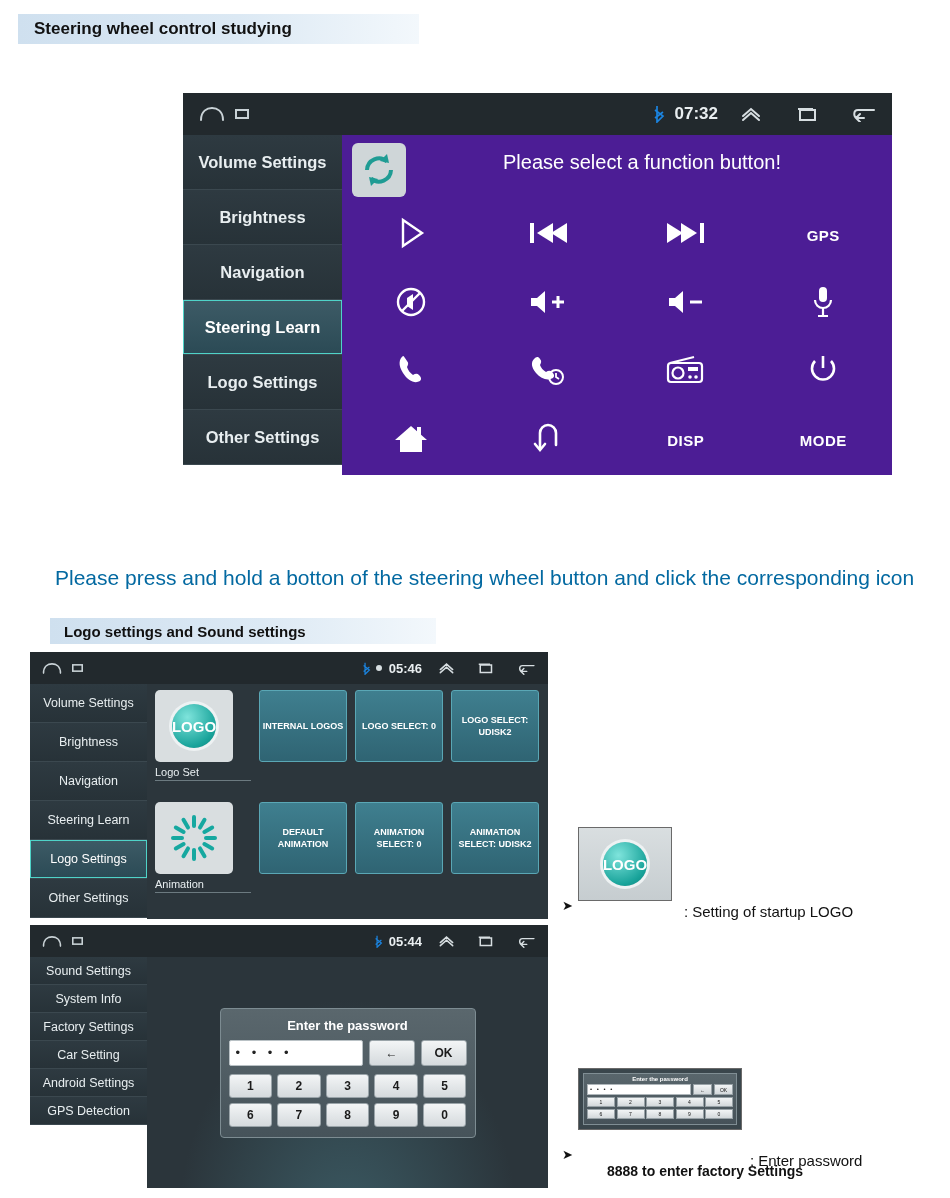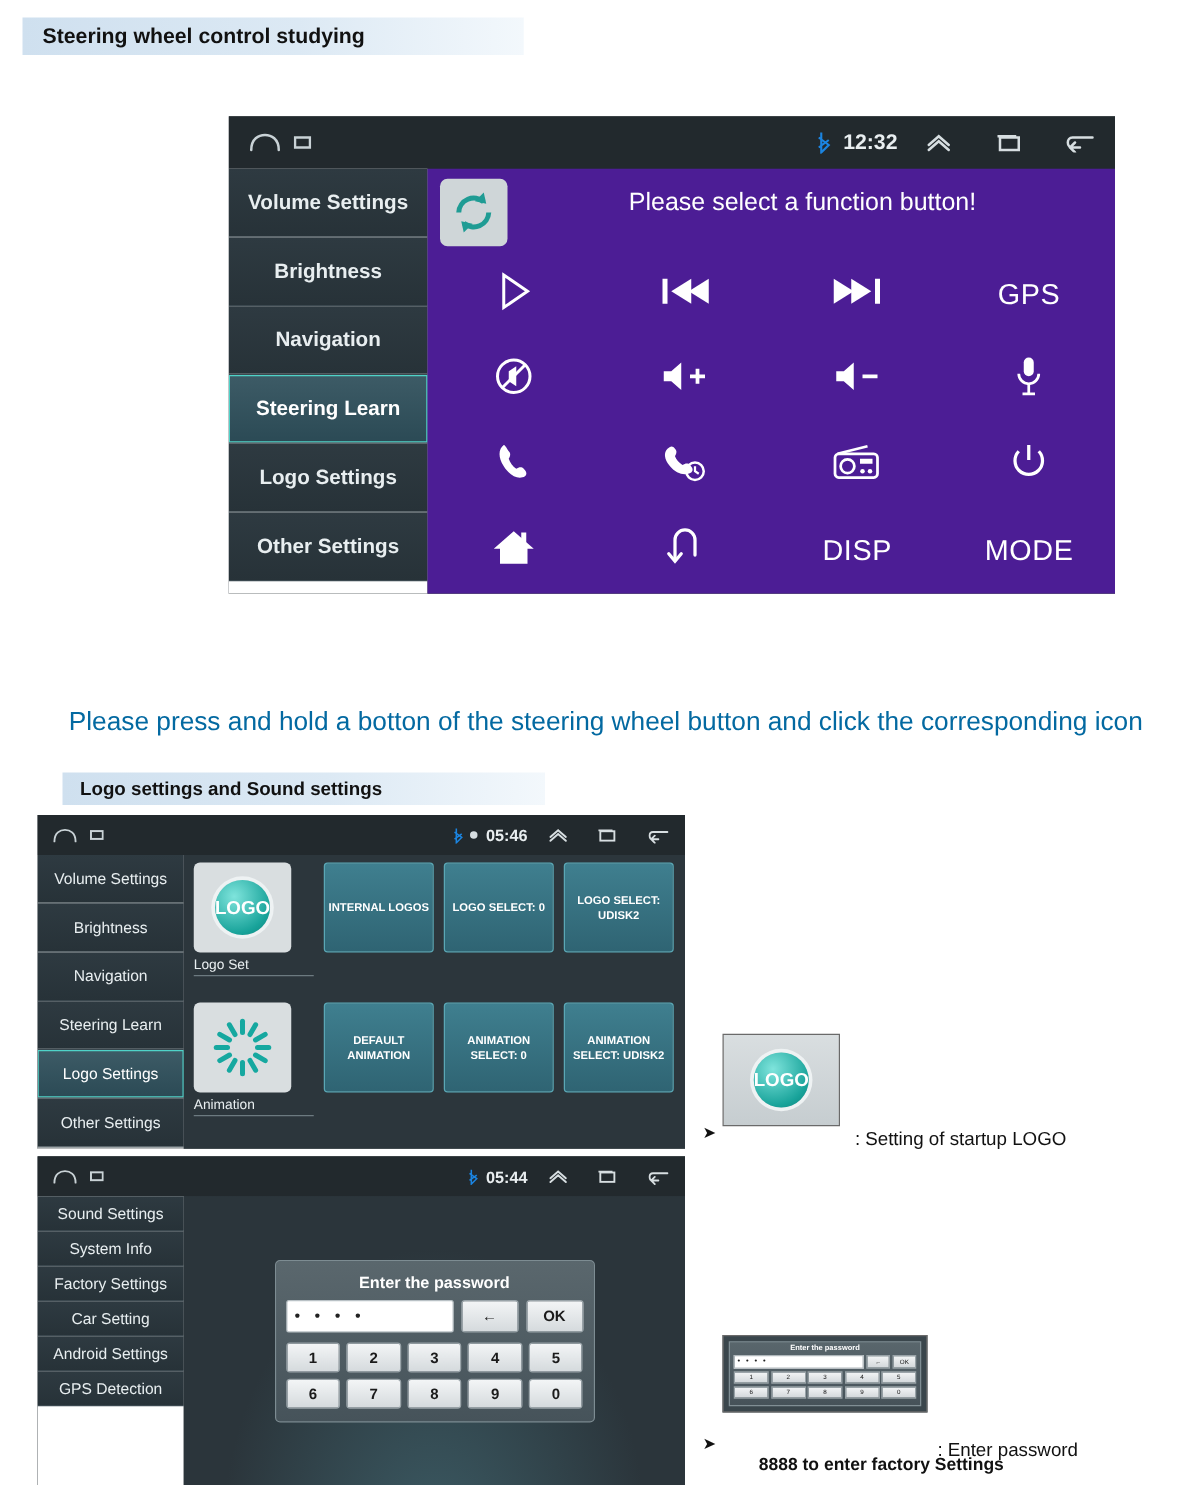--- a/index.html
+++ b/index.html
@@ -115,21 +115,21 @@
   .fn-grid {
     position: absolute; left: 0; top: 66px; right: 0; bottom: 0;
     display: grid;
     grid-template-columns: repeat(4, 1fr);
     grid-template-rows: repeat(4, 1fr);
   }
   .fn-cell {
     display: flex; align-items: center; justify-content: center;
     color: #ffffff;
   }
-  .fn-text { font-size: 23px; font-weight: normal; letter-spacing: .5px; }
+  .fn-text { font-size: 15px; font-weight: bold; letter-spacing: .5px; }
 
   
   #screen2 { left: 30px; top: 652px; width: 518px; height: 267px; }
   #screen2 .statusbar { height: 32px; padding: 0 12px; }
   #screen2 .sb-clock { font-size: 13px; margin-right: 16px; }
   #screen2 .sidebar { top: 32px; width: 117px; bottom: 0; }
   #screen2 .side-item { height: 39px; font-size: 12.5px; }
   #screen2 .content { left: 117px; top: 32px; right: 0; bottom: 0; background: #2c363c; }
 
   .logo-row { position: absolute; left: 8px; right: 8px; height: 104px; }
@@ -286,21 +286,21 @@
             <rect x="1" y="2" width="12" height="8" fill="none" stroke="#c9d2d6" stroke-width="2"></rect>
           </svg>
       </span>
     </div>
     <div class="sb-right">
       <span class="sb-icon bt" style="margin-right:10px;">
         <svg width="12" height="18" viewBox="0 0 12 18">
             <path d="M4 1 L4 17 L10 11 L2 5 M2 13 L10 7" fill="none" stroke="#1b84e0" stroke-width="1.7"></path>
           </svg>
       </span>
-      <span class="sb-clock">12:32</span>
+      <span class="sb-clock">07:32</span>
       <span class="sb-icon" style="margin-right:34px;">
         <svg width="22" height="18" viewBox="0 0 22 18">
             <path d="M3 11 L11 4 L19 11 M3 15 L11 8 L19 15" fill="none" stroke="#d7dee1" stroke-width="2" stroke-linecap="round"></path>
           </svg>
       </span>
       <span class="sb-icon" style="margin-right:32px;">
         <svg width="22" height="16" viewBox="0 0 22 16">
             <rect x="4" y="4" width="15" height="10" fill="none" stroke="#d7dee1" stroke-width="2"></rect>
             <path d="M2 3 L17 3" stroke="#d7dee1" stroke-width="2"></path>
           </svg>

